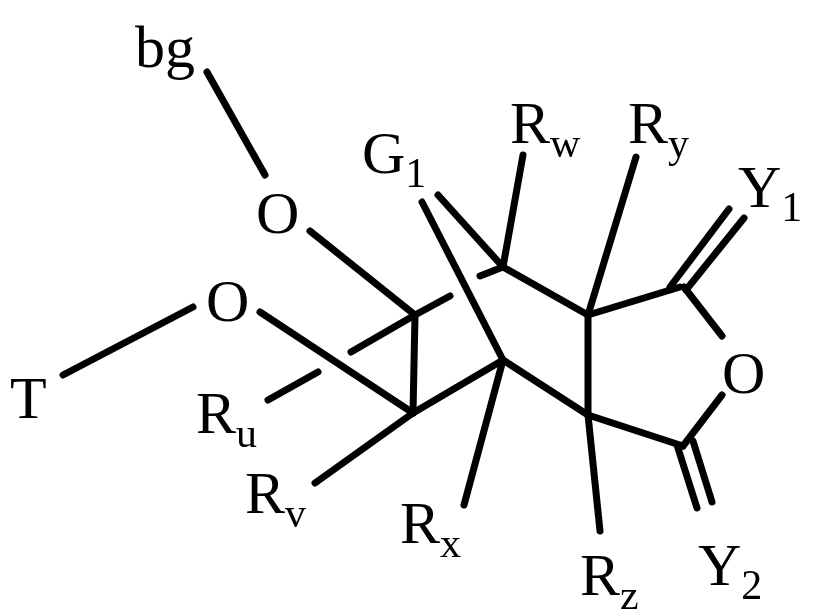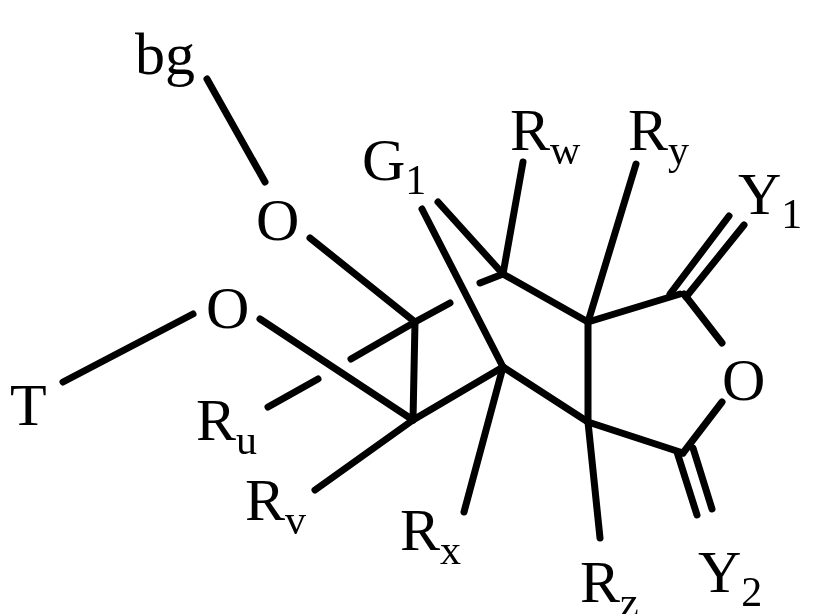--- a/index.html
+++ b/index.html
@@ -1,17 +1,17 @@
 <!DOCTYPE html>
 <html><head>
   <meta charset="utf-8">
   <style>
     html, body { margin: 0; padding: 0; background: #ffffff; }
     body { width: 815px; height: 614px; overflow: hidden; position: relative; }
-    #stage { position: absolute; left: 0; top: 12px; width: 815px; height: 474px; text-align: center; }
+    #stage { position: absolute; left: 0; top: 5px; width: 815px; height: 474px; text-align: center; }
     svg { position: absolute; left: 0; top: 0; }
     .bond { stroke: #000000; stroke-width: 7; stroke-linecap: round; fill: none; }
     .lbl { font-family: "Liberation Serif", "DejaVu Serif", serif; fill: #000000; }
     .main { font-size: 60px; }
     .sub { font-size: 42px; }
   </style>
 </head>
 <body>
 
 <div id="stage">

